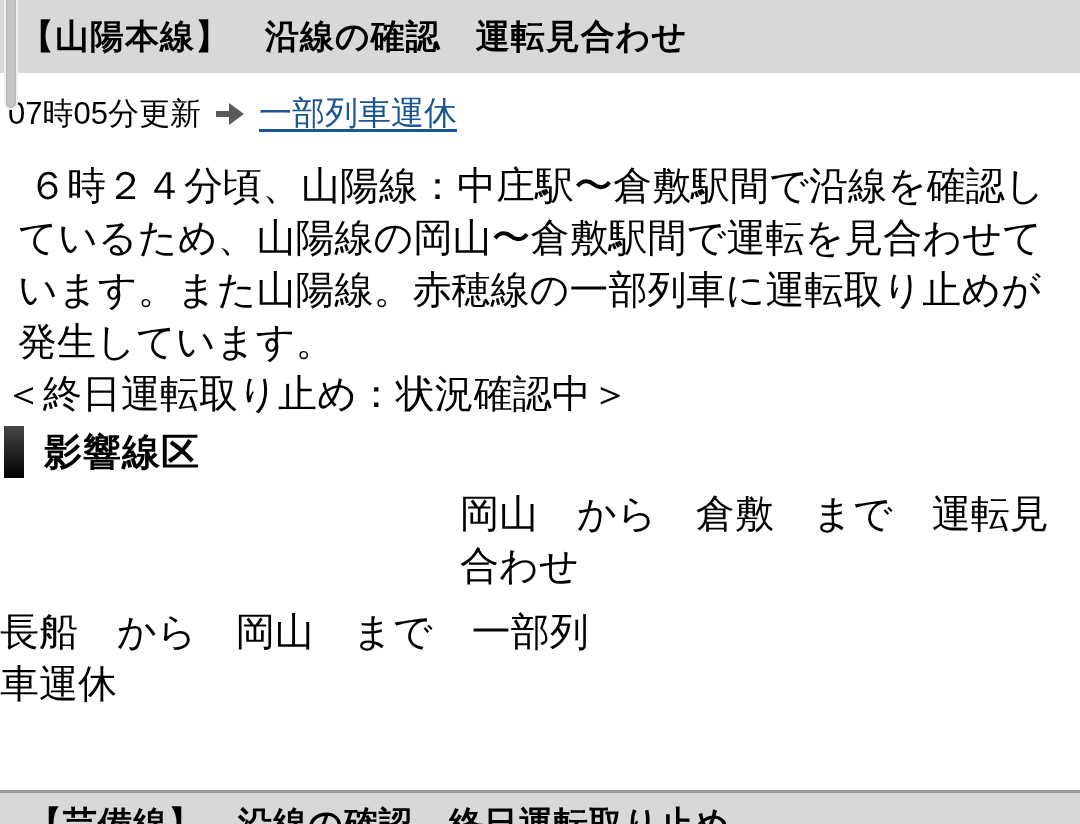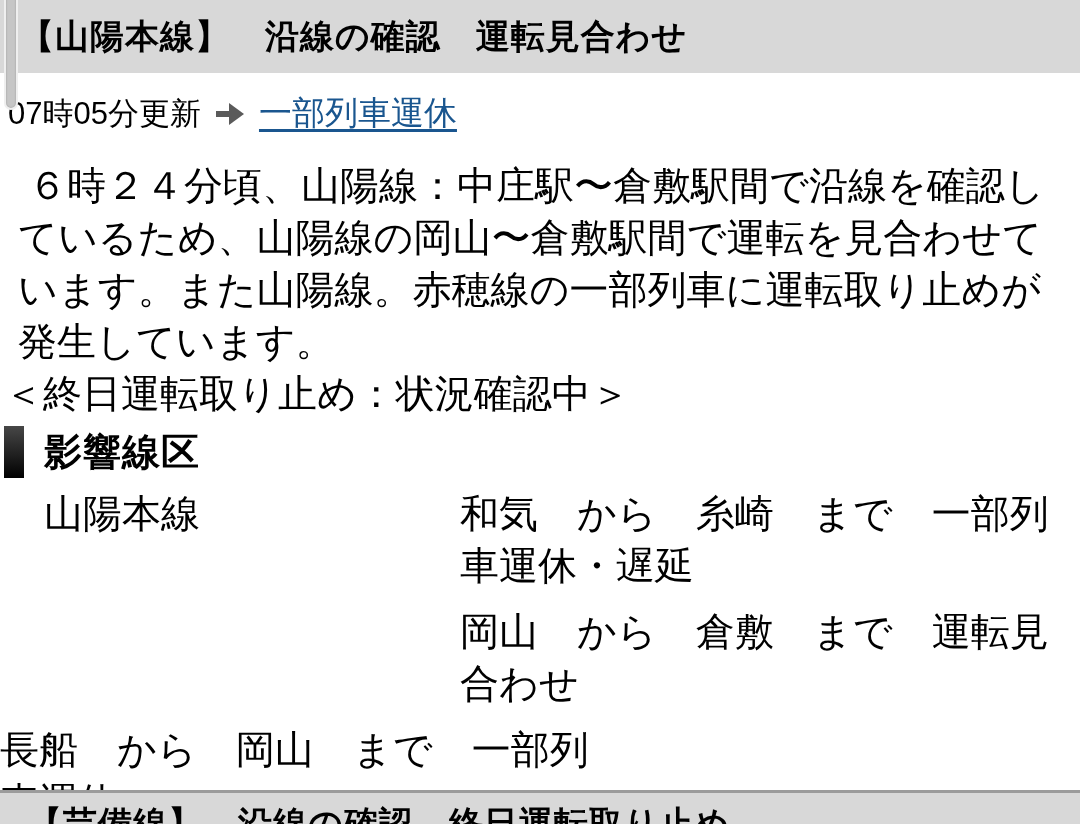--- a/index.html
+++ b/index.html
@@ -152,24 +152,20 @@
 <div class="incident-paragraph">６時２４分頃、山陽線：中庄駅〜倉敷駅間で沿線を確認しているため、山陽線の岡山〜倉敷駅間で運転を見合わせています。また山陽線。赤穂線の一部列車に運転取り止めが発生しています。</div>
 <div class="resume-estimate">＜終日運転取り止め：状況確認中＞</div>
 
 <div class="affected-heading">
   <div class="heading-bar"></div>
   <div class="affected-heading-label">影響線区</div>
 </div>
 
 <div class="affected-table">
   <div class="table-row">
-    <div class="line-name-cell">山陽本線</div>
-    <div class="detail-cell">和気　から　糸崎　まで　一部列車運休・遅延</div>
-  </div>
-  <div class="table-row">
     <div class="line-name-cell"></div>
     <div class="detail-cell">岡山　から　倉敷　まで　運転見合わせ</div>
   </div>
   <div class="table-row">
     <div class="detail-cell">長船　から　岡山　まで　一部列車運休</div>
   </div>
 </div>
 
 <div class="next-section-header">
   <div class="next-section-title">【芸備線】　沿線の確認　終日運転取り止め</div>

